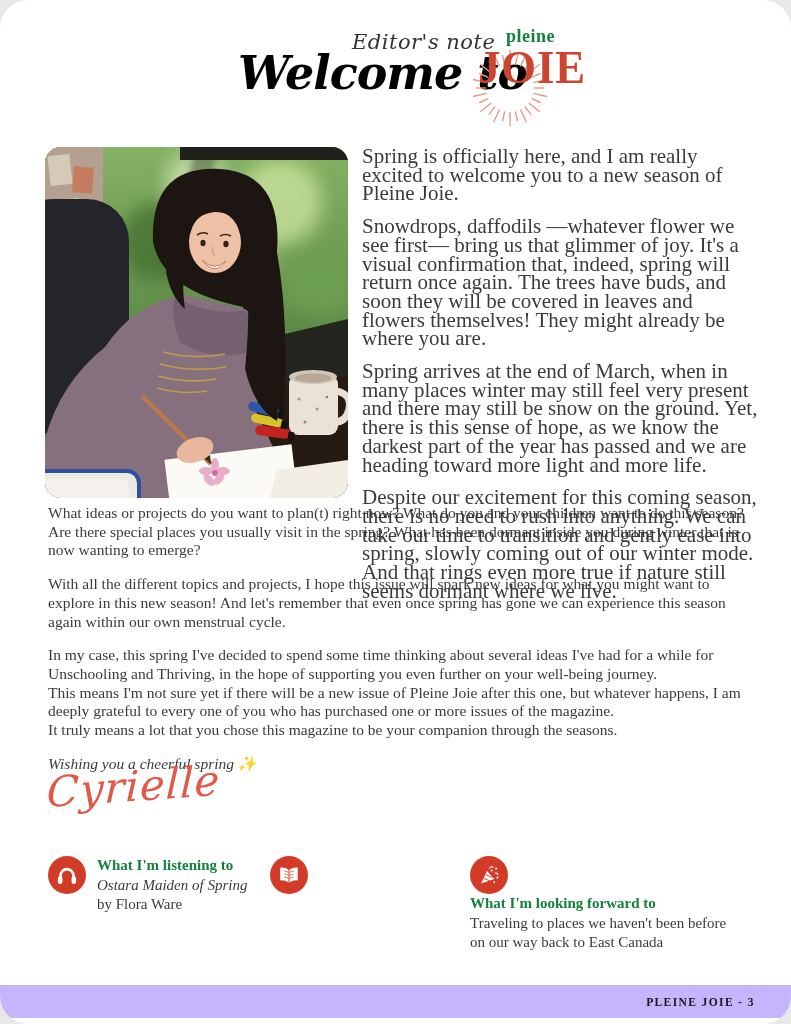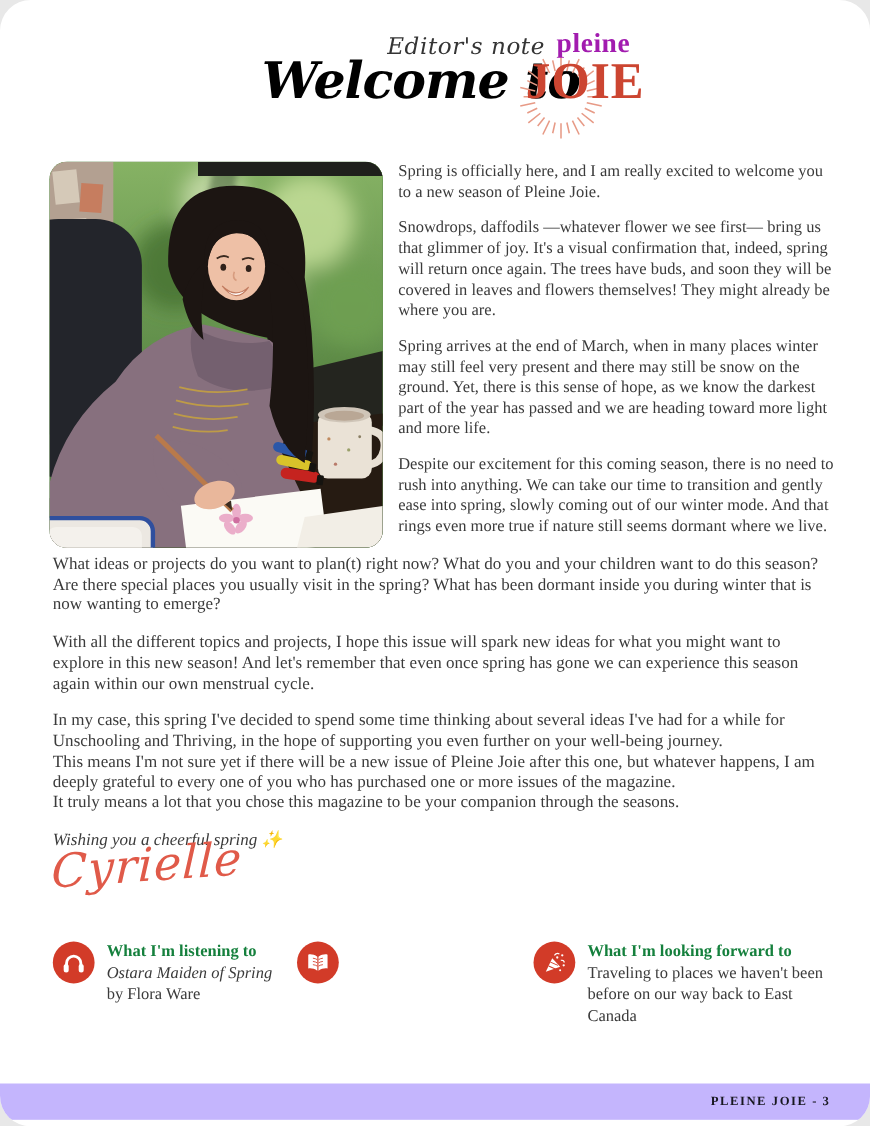--- a/index.html
+++ b/index.html
@@ -18,36 +18,36 @@
     font-family:"DejaVu Serif", serif;
   }
   .welcome {
     position:absolute; top:46px; left:238px;
     font-style:italic; font-weight:bold; font-size:46px; color:#000000;
     letter-spacing:-1px; font-family:"DejaVu Serif", serif;
   }
   .logo { position:absolute; left:478px; top:26px; width:112px; height:104px; }
   .sunburst { position:absolute; left:-10px; top:20px; }
   .logo-top {
-    position:relative; margin-left:28px; font-weight:bold; font-size:25px;
-    color:#a21caf; letter-spacing:.5px;
+    position:relative; margin-left:28px; font-weight:bold; font-size:18px;
+    color:#15803d; letter-spacing:.5px;
   }
   .logo-main {
     position:relative; margin-top:-7px; font-weight:bold; font-size:47px;
     color:#cc4531; letter-spacing:1px; transform:scaleX(.95);
     transform-origin:left top;
   }
 
   
   .intro { position:absolute; top:147px; left:45px; display:flex; gap:14px; }
   .photo {
     width:303px; height:351px; border-radius:16px; overflow:hidden;
     flex-shrink:0; background:#507f3f;
   }
-  .col-text { width:397px; font-size:15px; line-height:18.7px; }
+  .col-text { width:397px; font-size:21px; line-height:18.7px; }
   .col-text p { margin-bottom:14px; }
 
   
   .wide { position:absolute; top:504px; left:48px; width:710px;
           font-size:15.5px; line-height:18.7px; }
   .wide p { margin-bottom:15px; white-space:pre-line; }
   .closing { white-space:normal;font-style:italic; }
 
   
   .signature {
@@ -55,21 +55,21 @@
     font-family:"DejaVu Serif", serif; font-style:italic;
     font-size:42px; color:#e05a49; transform:rotate(-4deg) skewX(-6deg);
     transform-origin:left bottom; letter-spacing:1px;
   }
 
   
   .footer-row { position:absolute; top:856px; left:48px; }
   .f-item { position:absolute; top:0; display:flex; align-items:flex-start; }
   .f-item.c1 { left:0; width:220px; }
   .f-item.c2 { left:222px; width:225px; }
-  .f-item.c3 { left:437px; width:268px; }
+  .f-item.c3 { left:422px; width:268px;flex-direction:column; }
   .f-icon {
     width:38px; height:38px; border-radius:50%; background:#d23b28;
     flex-shrink:0; margin-right:11px; display:flex;
     align-items:center; justify-content:center;
   }
   .f-text { font-size:15px; line-height:19.5px; }
   .f-title { font-weight:bold; color:#15803d; }
   .f-work { font-style:italic; }
   .f-work.plain { font-style:normal; }
 

